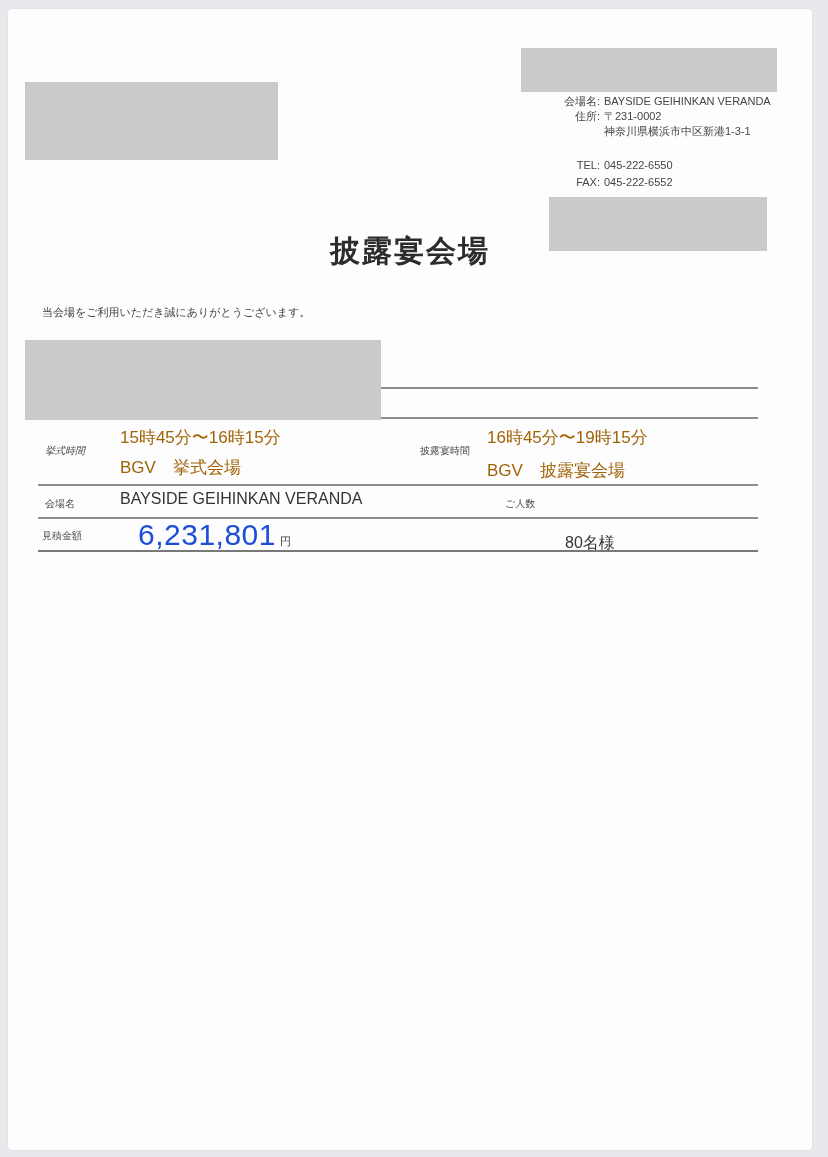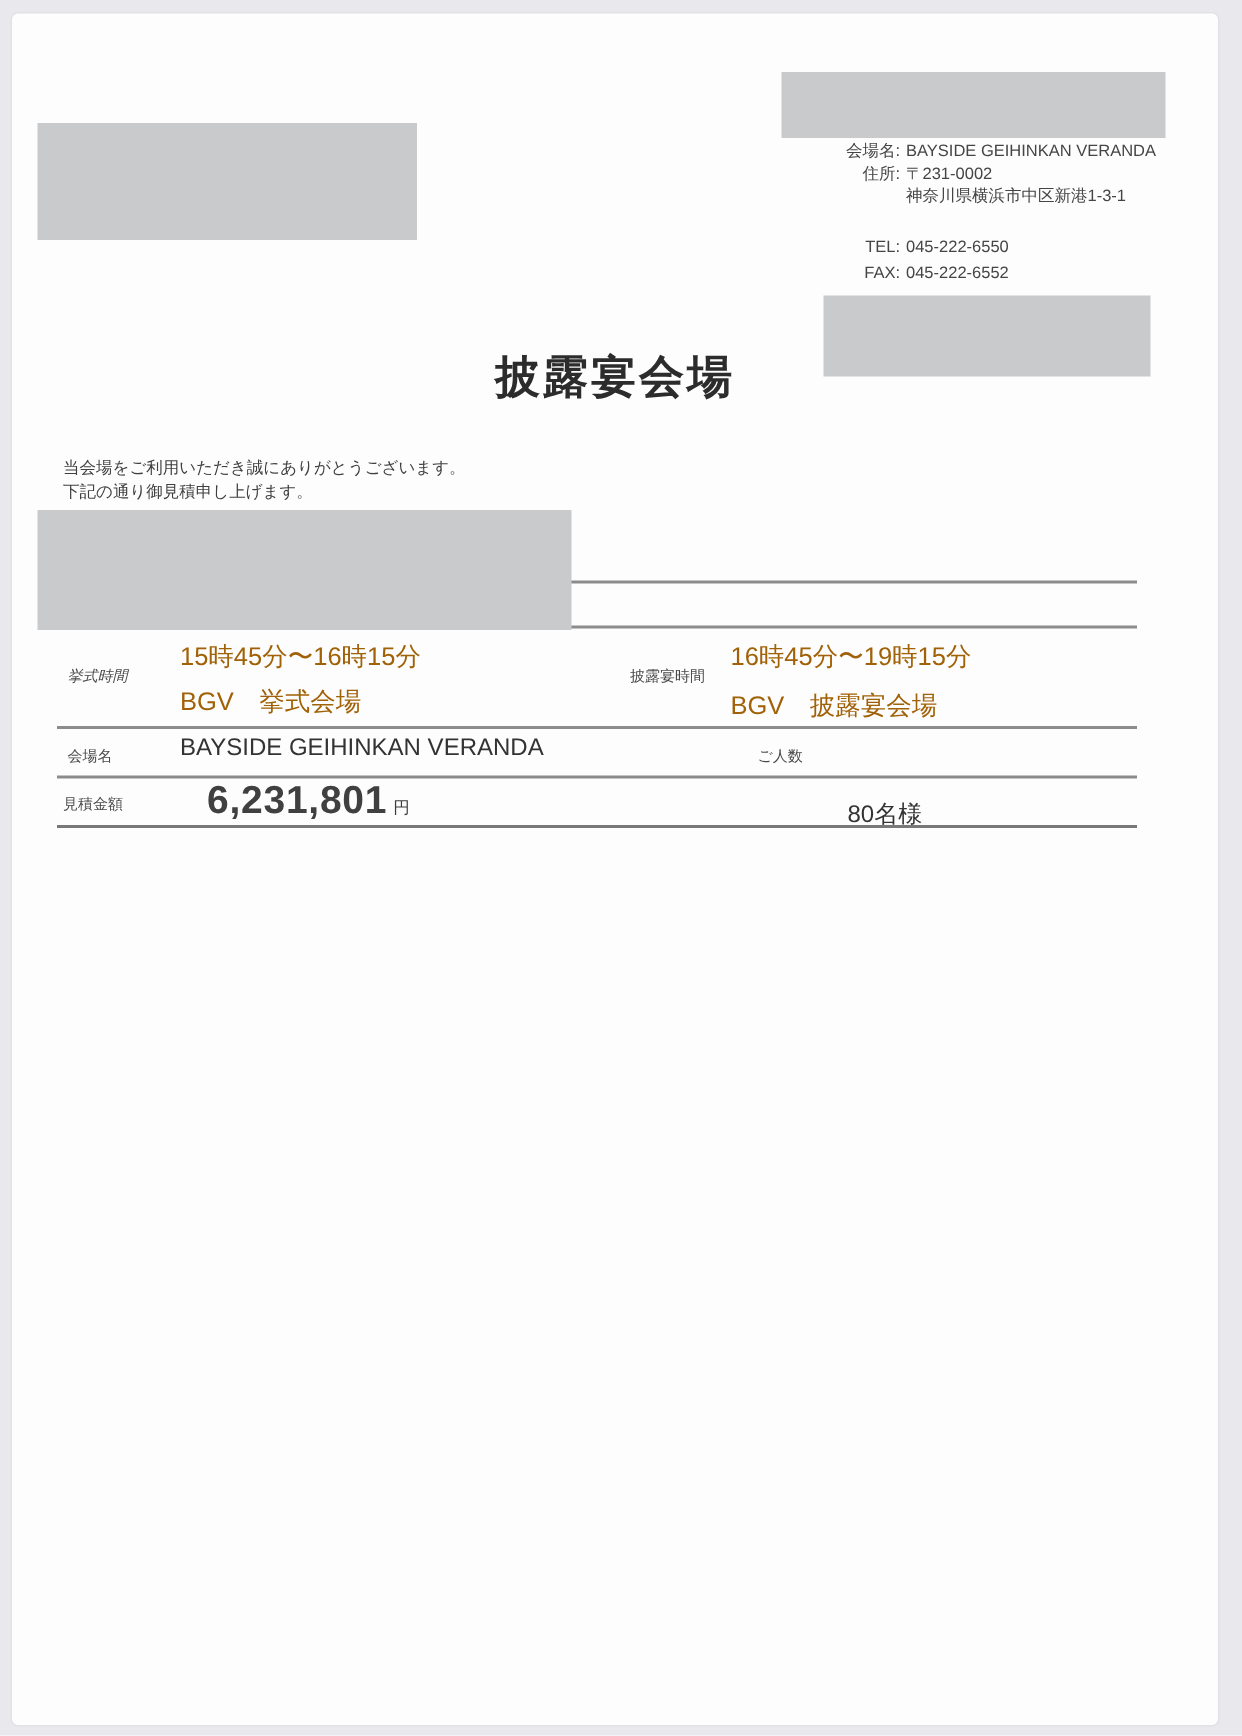--- a/index.html
+++ b/index.html
@@ -95,24 +95,24 @@
   .t-rec-label { left: 420px; top: 444px; }
   .t-rec-time  { left: 487px; top: 426px; }
   .t-rec-venue { left: 487px; top: 459px; }
   .t-ven-label { left: 45px;  top: 497px; }
   .t-ven-value { left: 120px; top: 490px; }
   .t-gst-label { left: 505px; top: 497px; }
   .t-gst-value { left: 565px; top: 489px; margin-top: 44px; }
   .t-amt-label { left: 42px;  top: 529px; }
   .t-amt-value { left: 138px; top: 518px; }
   .amount {
-    font-size: 26px;
-    font-weight: 700;
+    font-size: 30px;
+    font-weight: 400;
     letter-spacing: 0.5px;
-    color: #404040;
+    color: #1d4ed8;
   }
   .amount-unit {
     font-size: 11px;
     color: #3c3c3c;
     margin-left: 4px;
   }
 </style>
 </head>
 <body>
 
@@ -149,21 +149,20 @@
     <div class="vrow">
       <span class="vlabel">FAX:</span>
       <span class="vvalue">045-222-6552</span>
     </div>
   </div>
 
   <div class="abs doc-title">披露宴会場</div>
 
   <div class="abs greeting">
     <div>当会場をご利用いただき誠にありがとうございます。</div>
-    <div>下記の通り御見積申し上げます。</div>
   </div>
 
   <div class="abs small-label t-cer-label">挙式時間</div>
   <div class="abs cell-lg t-cer-time">15時45分〜16時15分</div>
   <div class="abs cell-lg t-cer-venue">BGV　挙式会場</div>
 
   <div class="abs small-label t-rec-label">披露宴時間</div>
   <div class="abs cell-lg t-rec-time">16時45分〜19時15分</div>
   <div class="abs cell-lg t-rec-venue">BGV　披露宴会場</div>
 

